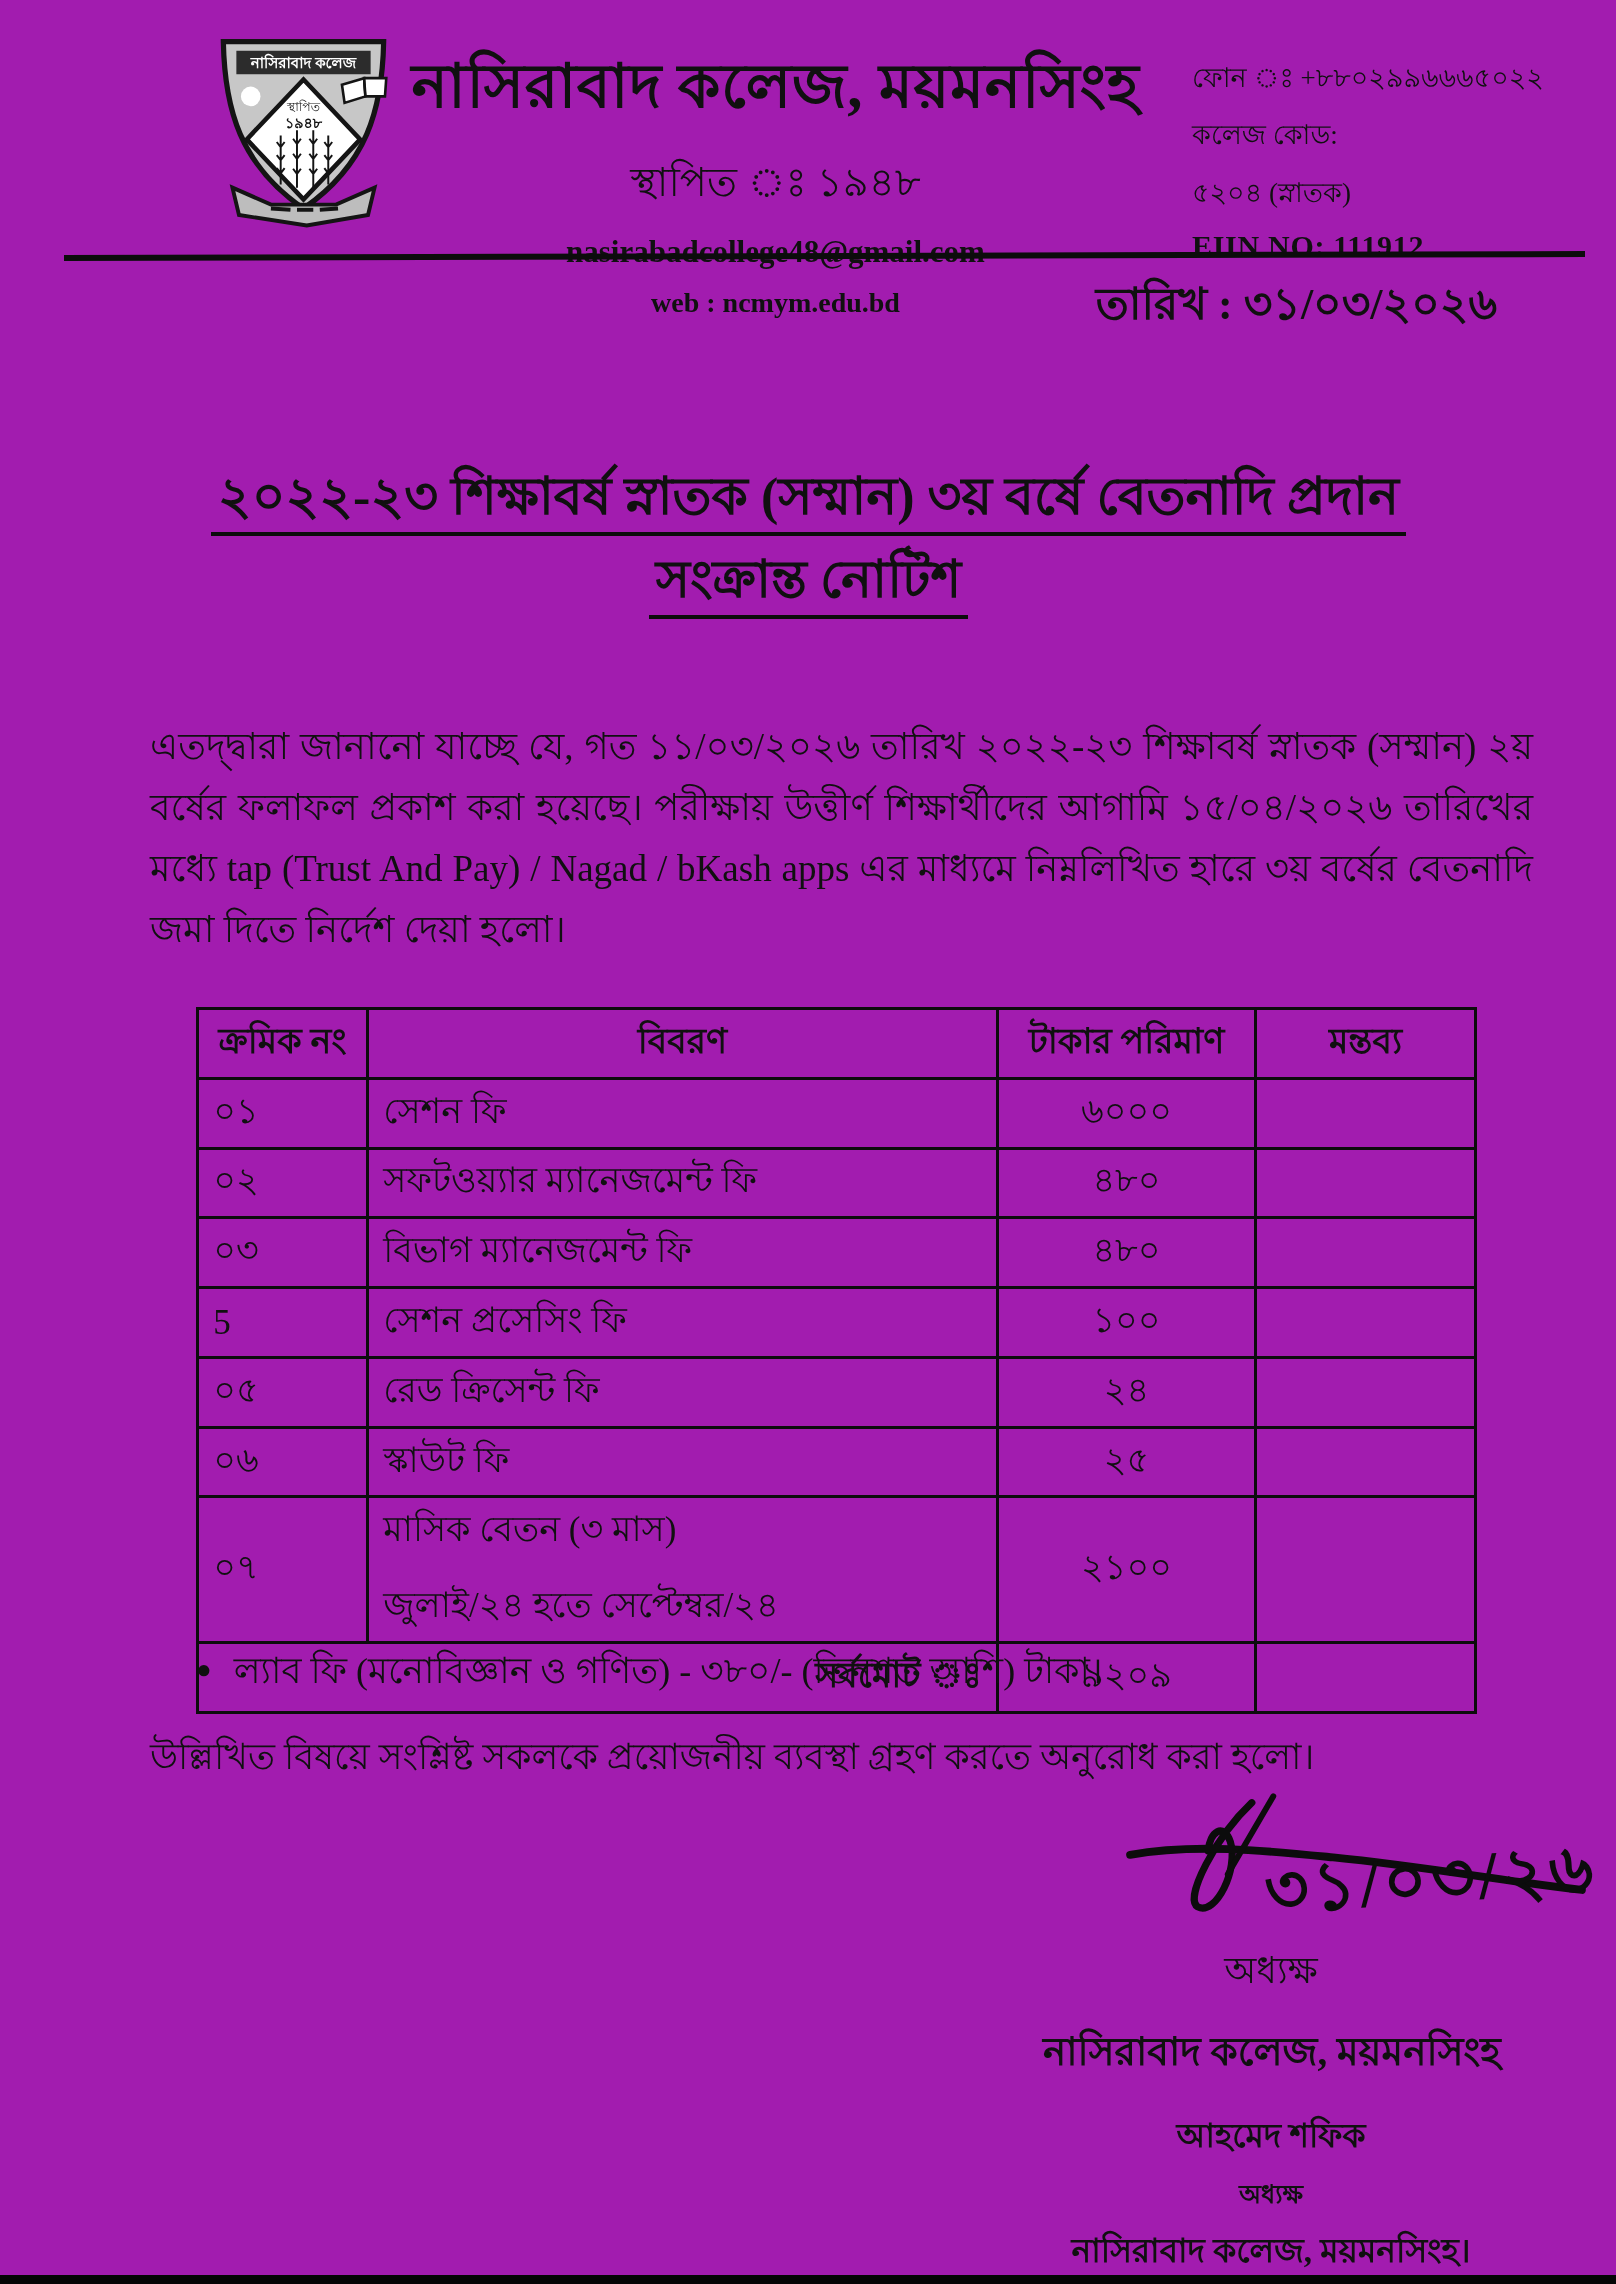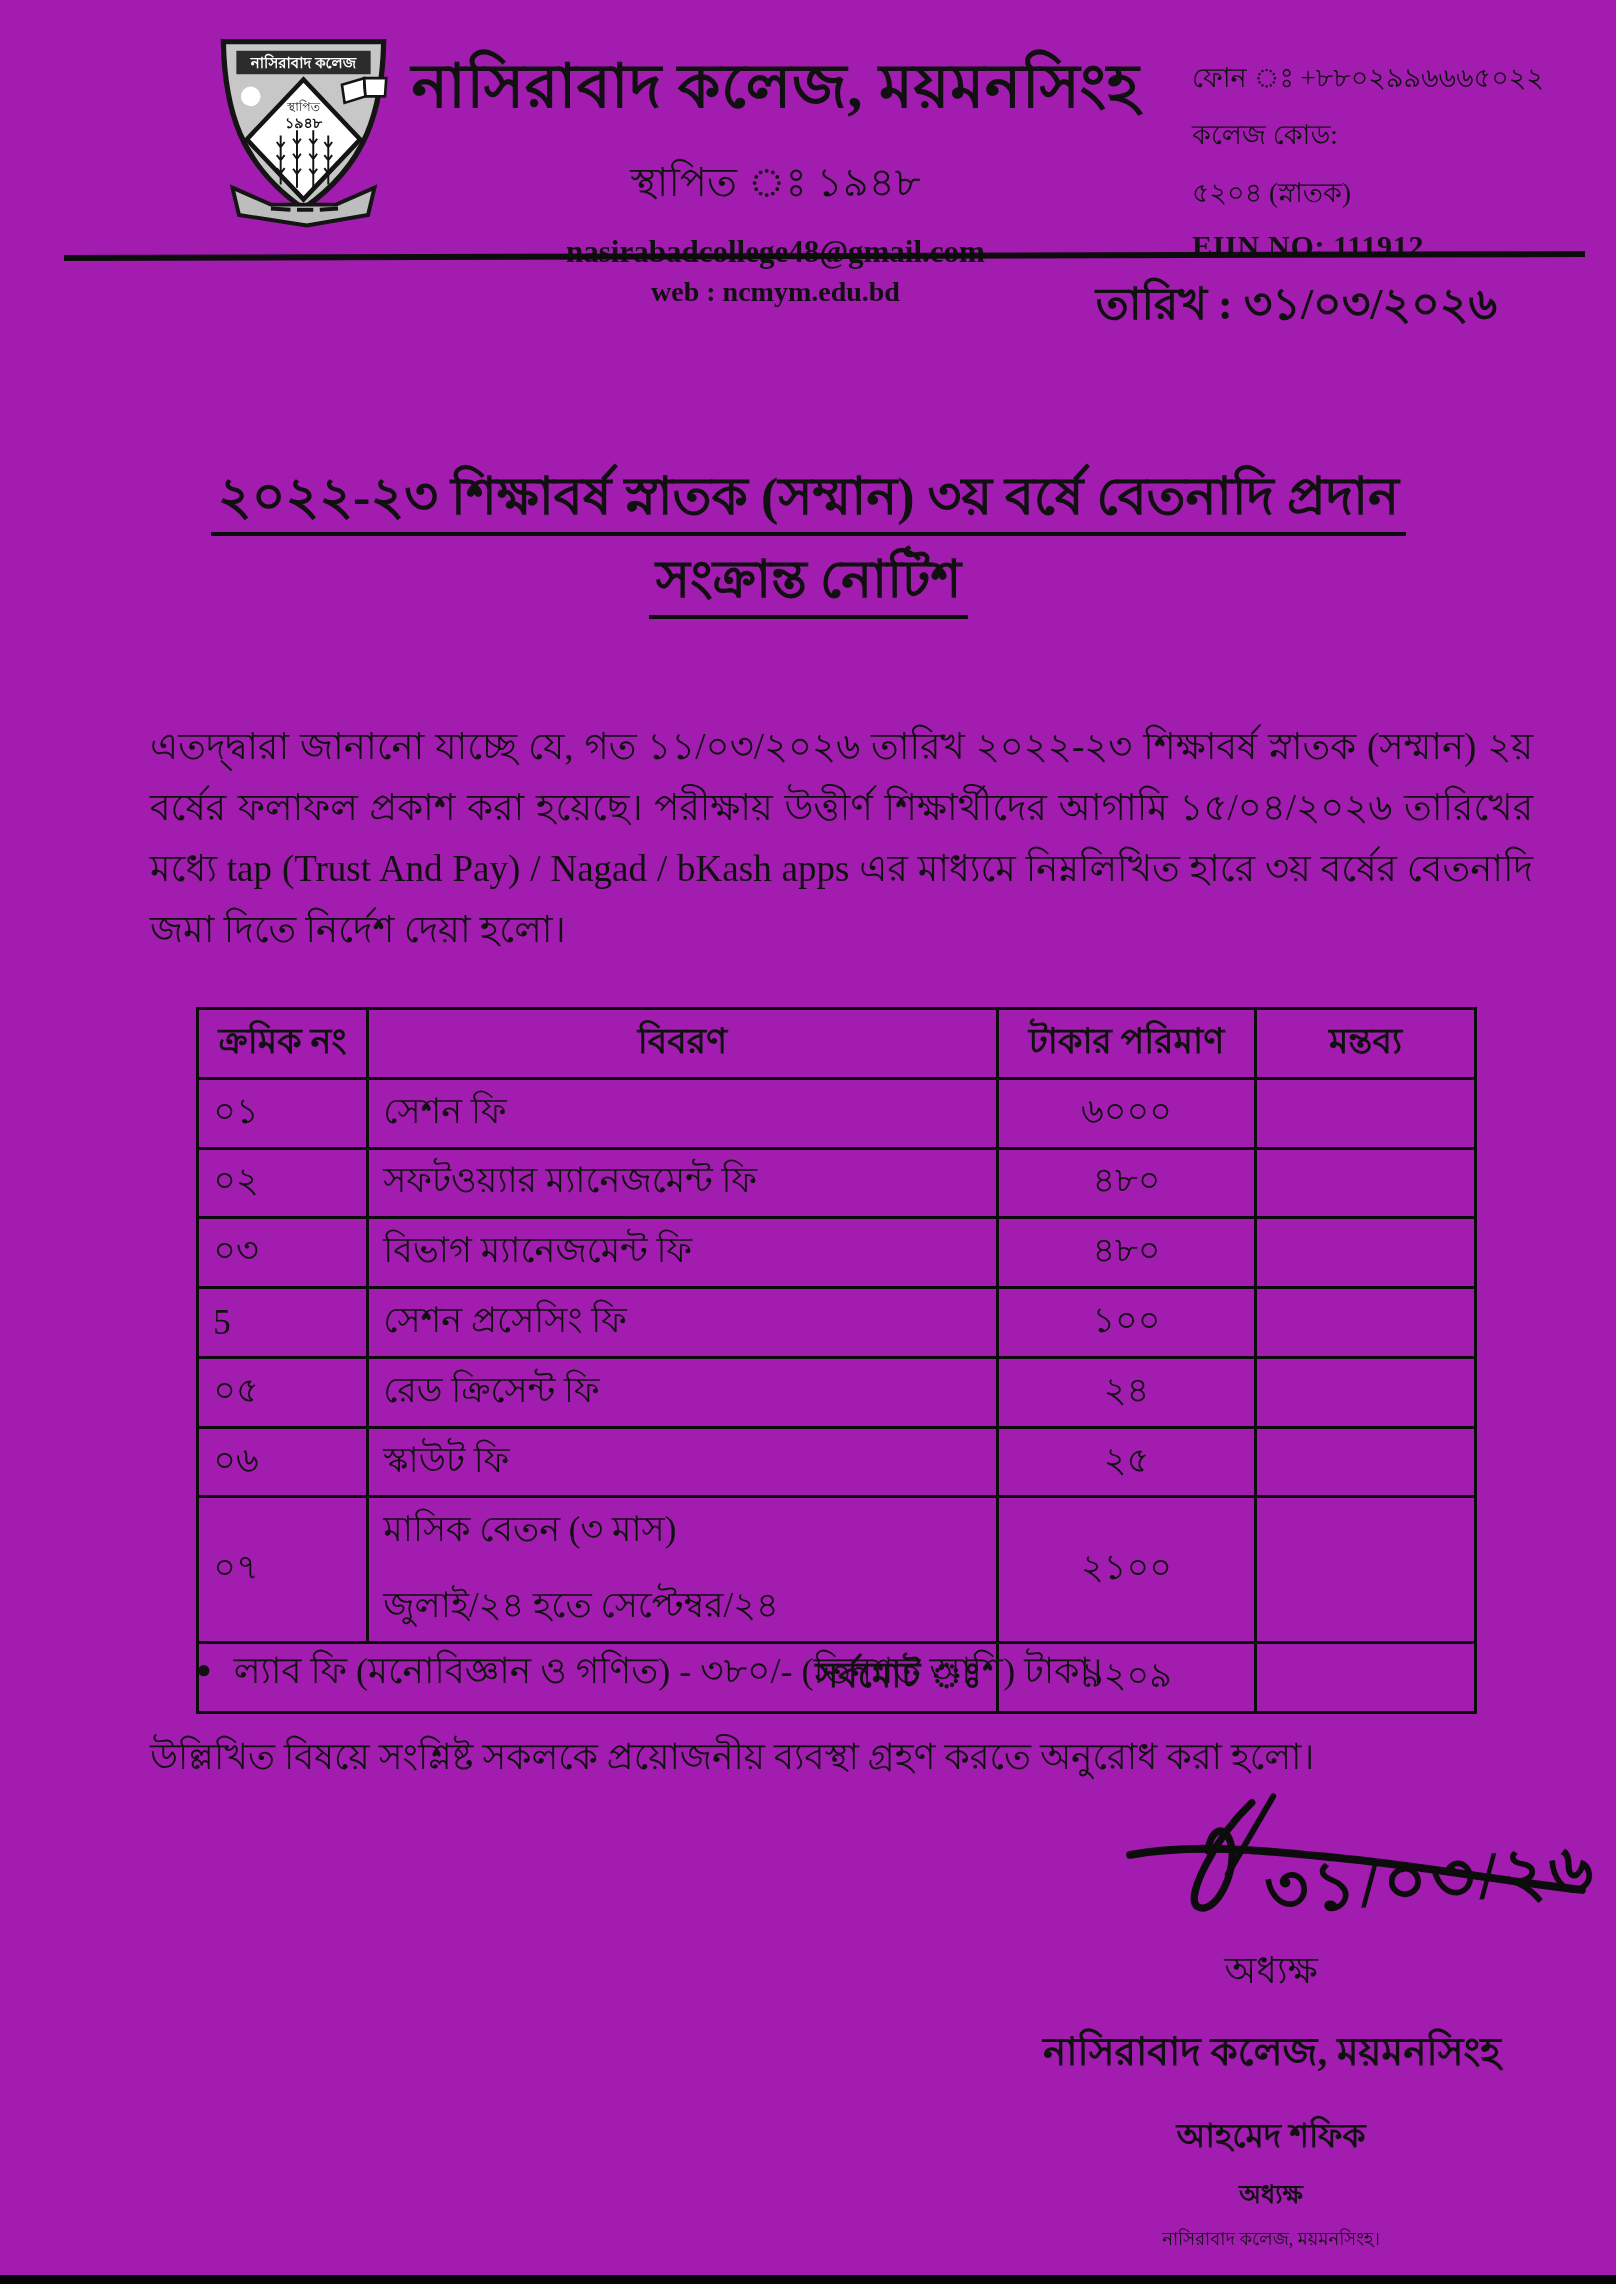--- a/index.html
+++ b/index.html
@@ -13,21 +13,21 @@
     overflow:hidden;
   }
   .nw{white-space:nowrap;}
 
   
   .logo-wrap{position:absolute;left:209px;top:31px;width:189px;height:209px;}
   .head-center{position:absolute;left:365px;top:39px;width:821px;text-align:center;}
   .college-name{font-size:61px;font-weight:bold;letter-spacing:0.7px;}
   .established{font-size:40px;margin-top:10.4px;}
   .email{font-size:31px;font-weight:bold;margin-top:15.6px;}
-  .web{font-size:28px;font-weight:bold;margin-top:6px;}
+  .web{font-size:28px;font-weight:bold;margin-top:17px;}
   .head-right{position:absolute;left:1192px;top:57px;width:391px;text-align:left;}
   .head-right .hr-line{font-size:27px;font-weight:normal;margin-bottom:12.4px;}
   .head-right .eiin{font-size:30px;font-weight:bold;letter-spacing:0.7px;}
   .rule{position:absolute;left:64px;top:253px;width:1521px;height:5.9px;background:#0c0c0c;transform:rotate(-0.15deg);}
   .date-line{position:absolute;right:120px;top:271px;font-size:44px;font-weight:bold;}
 
   
   .title{position:absolute;left:0;top:471px;width:1617px;text-align:center;line-height:1;}
   .title .t{display:inline-block;font-size:52px;font-weight:bold;border-bottom:4.6px solid #0c0c0c;padding:0 6.5px 9px 6.5px;}
   .title .t2{margin-top:18px;}
@@ -54,21 +54,21 @@
   .bullet-dot{display:inline-block;font-size:26px;vertical-align:5.2px;margin-right:22px;}
   .closing{position:absolute;left:150px;top:1729px;width:1421px;font-size:36px;}
 
   
   .sig-svg{position:absolute;left:1118px;top:1791px;}
   .sig-block{position:absolute;left:1043px;top:1941px;width:456px;text-align:center;}
   .sig-role{font-size:37px;}
   .sig-college{font-size:39px;font-weight:bold;margin-top:17px;}
   .sig-name{font-size:33px;font-weight:bold;margin-top:23.5px;}
   .sig-role-sm{font-size:25.4px;font-weight:bold;margin-top:9px;}
-  .sig-college-sm{font-size:18px;font-weight:normal;margin-top:7.8px;}
+  .sig-college-sm{font-size:33px;font-weight:bold;margin-top:7.8px;}
 
   .bottom-bar{position:absolute;left:0;bottom:0;width:1617px;height:9px;background:#050505;}
 </style>
 </head>
 <body>
 
 <div class="page" data-name="notice-page">
 
   <div class="logo-wrap" data-name="college-logo">
     <svg width="189" height="209" viewBox="0 0 290 320" data-name="college-emblem-icon">

